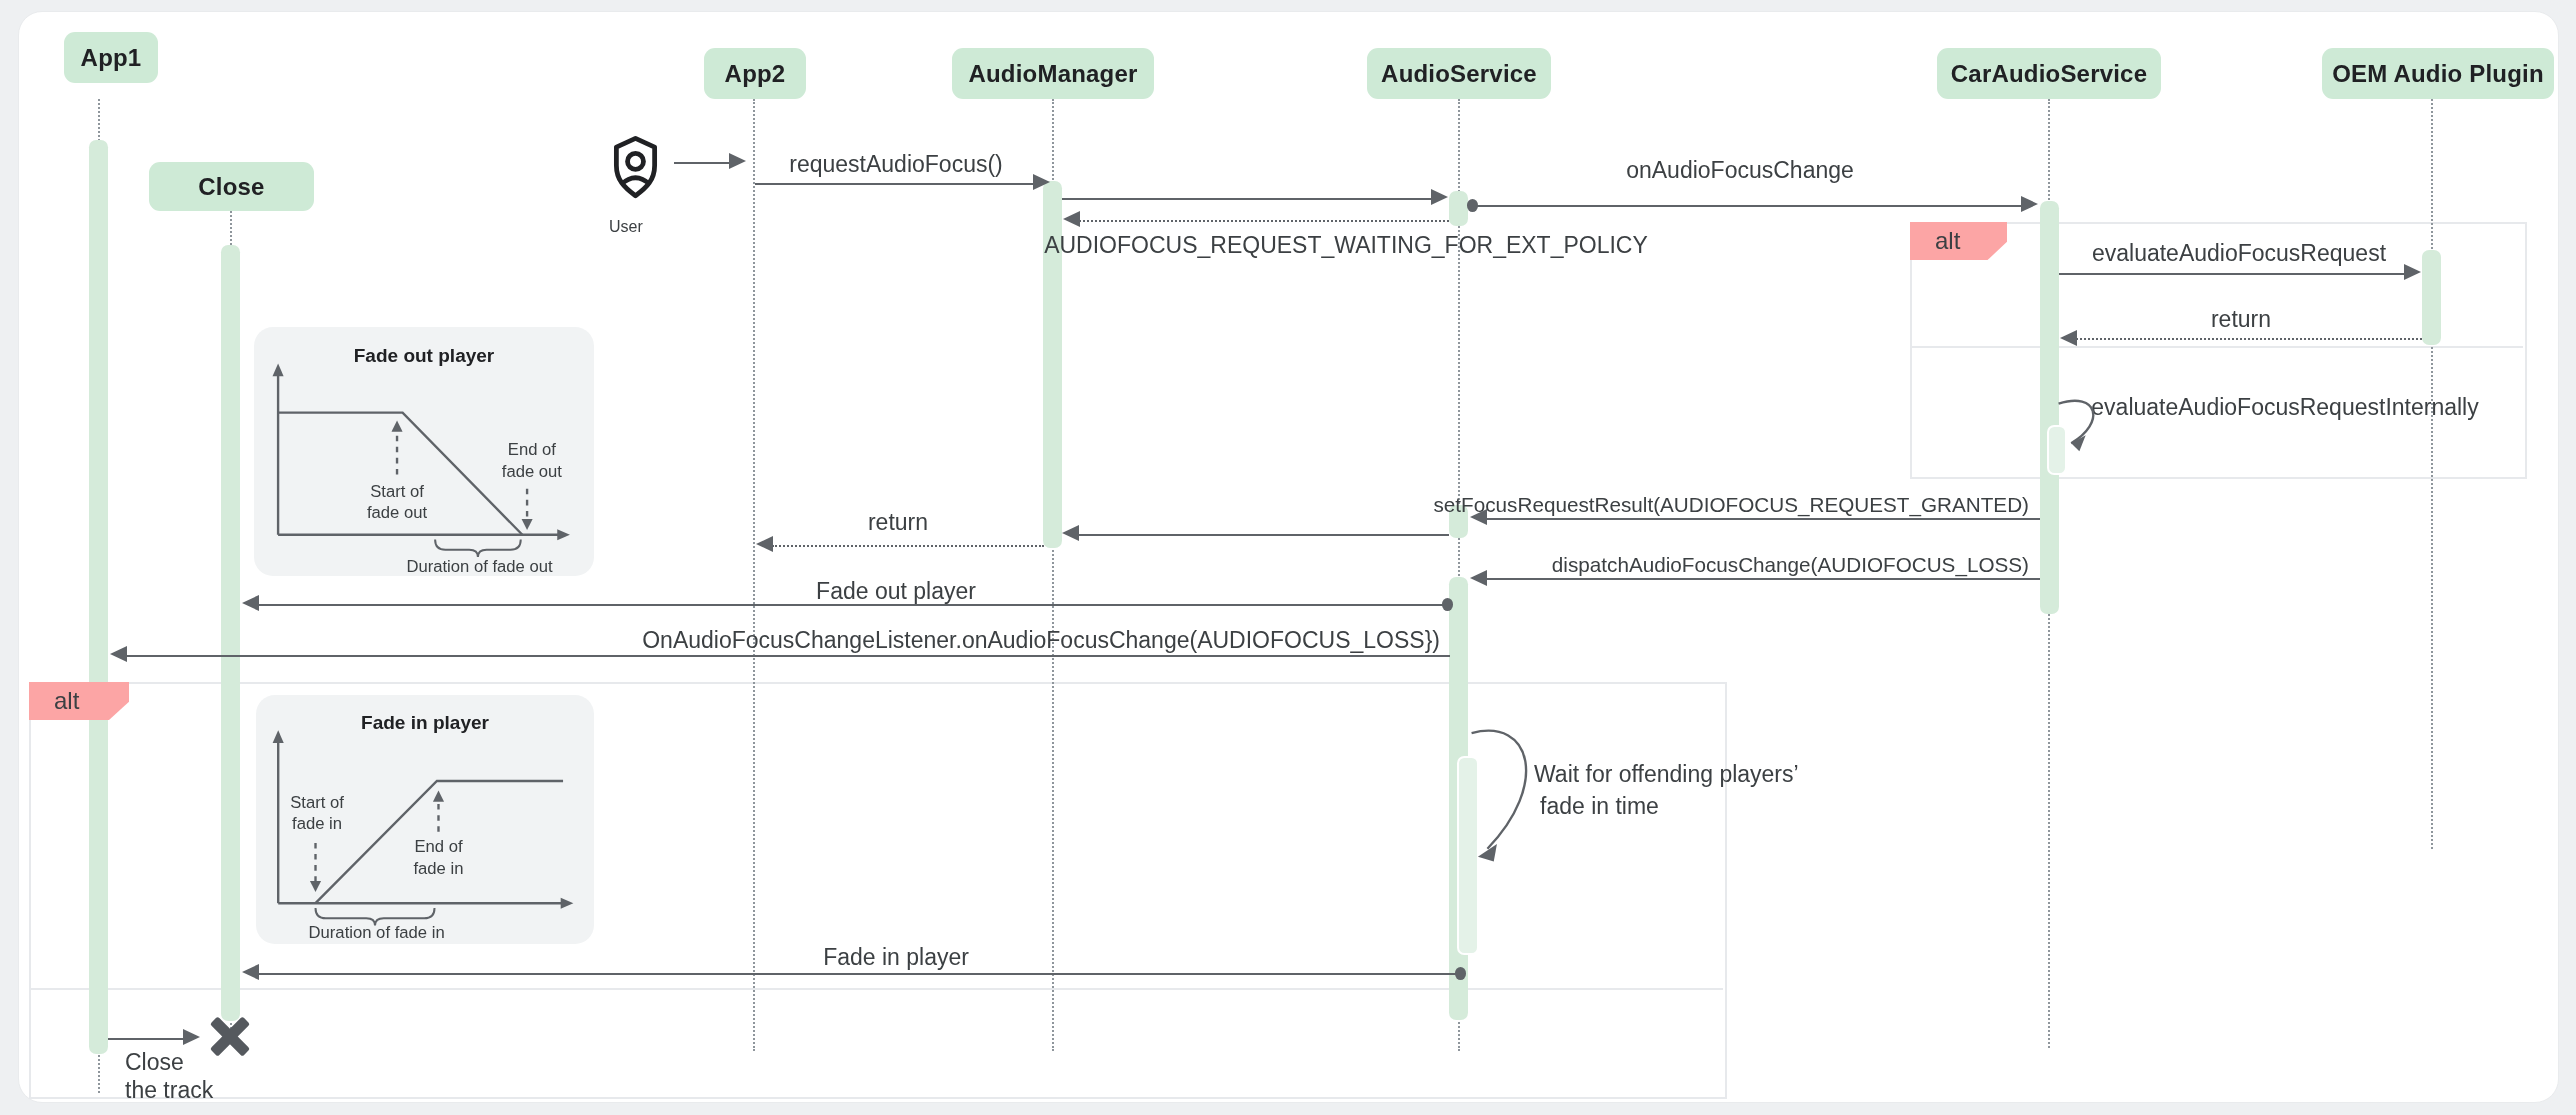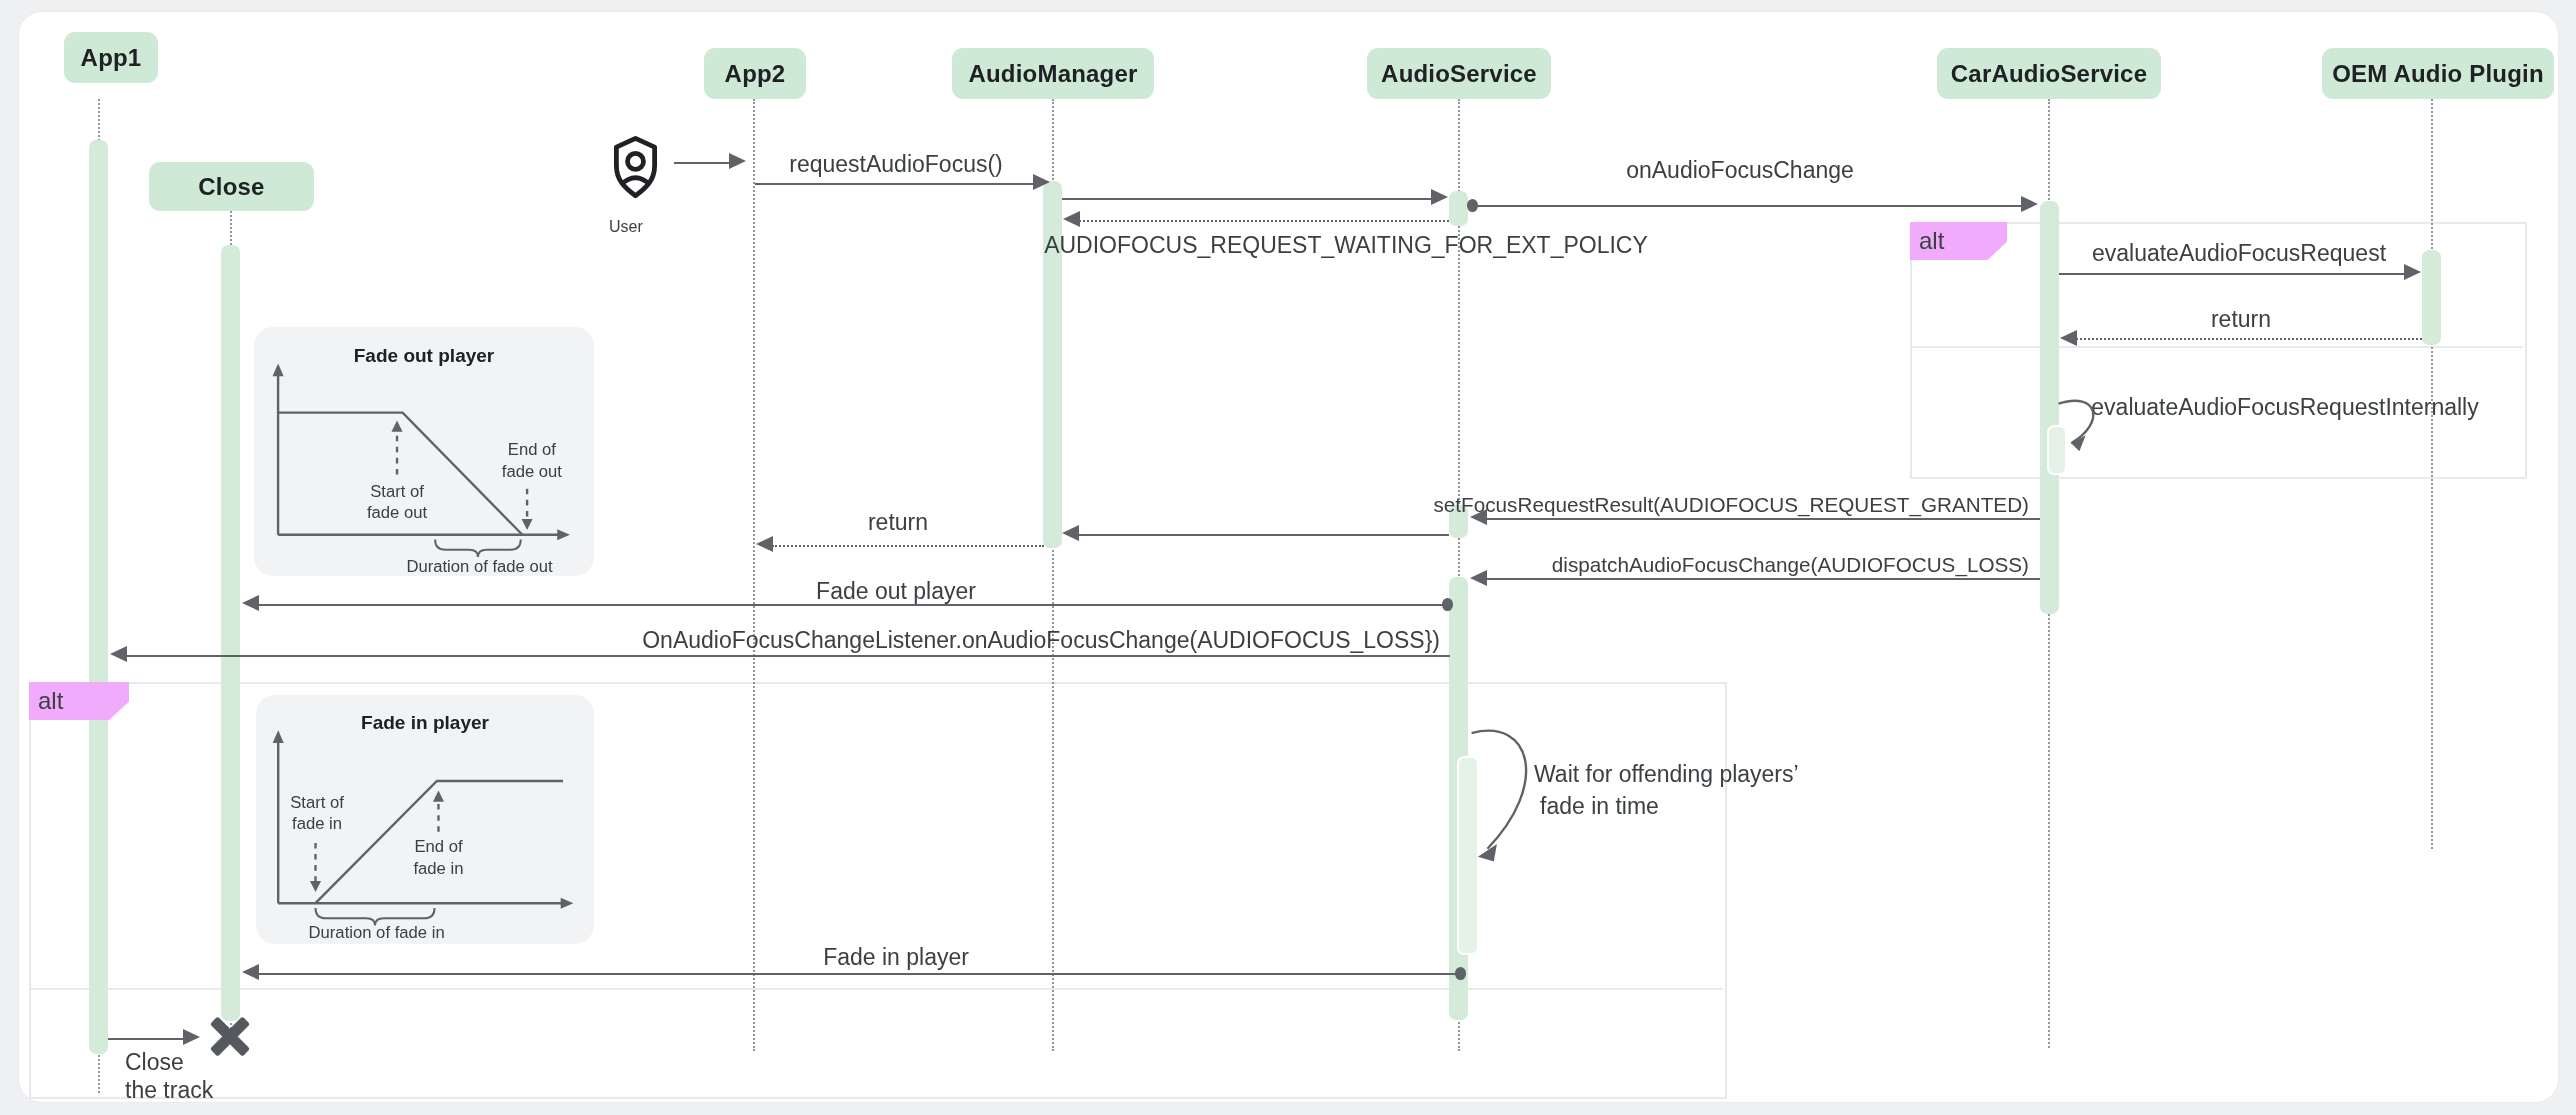--- a/index.html
+++ b/index.html
@@ -10,22 +10,22 @@
   .phead{position:absolute;height:51px;background:#ceead6;border-radius:11px;display:flex;align-items:center;justify-content:center;
          font-weight:700;font-size:24px;color:#202124;letter-spacing:0.2px;}
   
   .lifeline{position:absolute;width:0;border-left:2.4px dotted #8f969c;}
   
   .bar{position:absolute;width:19px;background:#d5ebda;border-radius:7.2px;}
   .bar.nested{background:#e4f2e8;border:2.4px solid #ffffff;}
   
   .frag{position:absolute;border:2.4px solid #e7e9ec;background:transparent;}
   .frag-div{position:absolute;height:0;border-top:2.4px solid #e7e9ec;}
-  .frag-label{position:absolute;background:#f0abfc;color:#3c4043;font-size:24px;display:flex;align-items:center;
-              padding-left:9px;box-sizing:border-box;clip-path:polygon(0 0,100% 0,100% 52%,80% 100%,0 100%);}
+  .frag-label{position:absolute;background:#fca5a5;color:#3c4043;font-size:24px;display:flex;align-items:center;
+              padding-left:25px;box-sizing:border-box;clip-path:polygon(0 0,100% 0,100% 52%,80% 100%,0 100%);}
   
   .arrow{position:absolute;height:0;border-top:2.4px solid #5f6368;}
   .arrow.dotted{border-top-style:dotted;}
   .head-r{position:absolute;width:0;height:0;border-left:17.5px solid #5f6368;border-top:8.7px solid transparent;border-bottom:8.7px solid transparent;}
   .head-l{position:absolute;width:0;height:0;border-right:17.5px solid #5f6368;border-top:8.7px solid transparent;border-bottom:8.7px solid transparent;}
   .dot{position:absolute;width:11px;height:12.7px;background:#5f6368;border-radius:50%;}
   
   .mlabel{position:absolute;color:#3c4043;font-size:23px;white-space:nowrap;}
   .mlabel.center{text-align:center;}
   .mlabel.right{text-align:right;}

